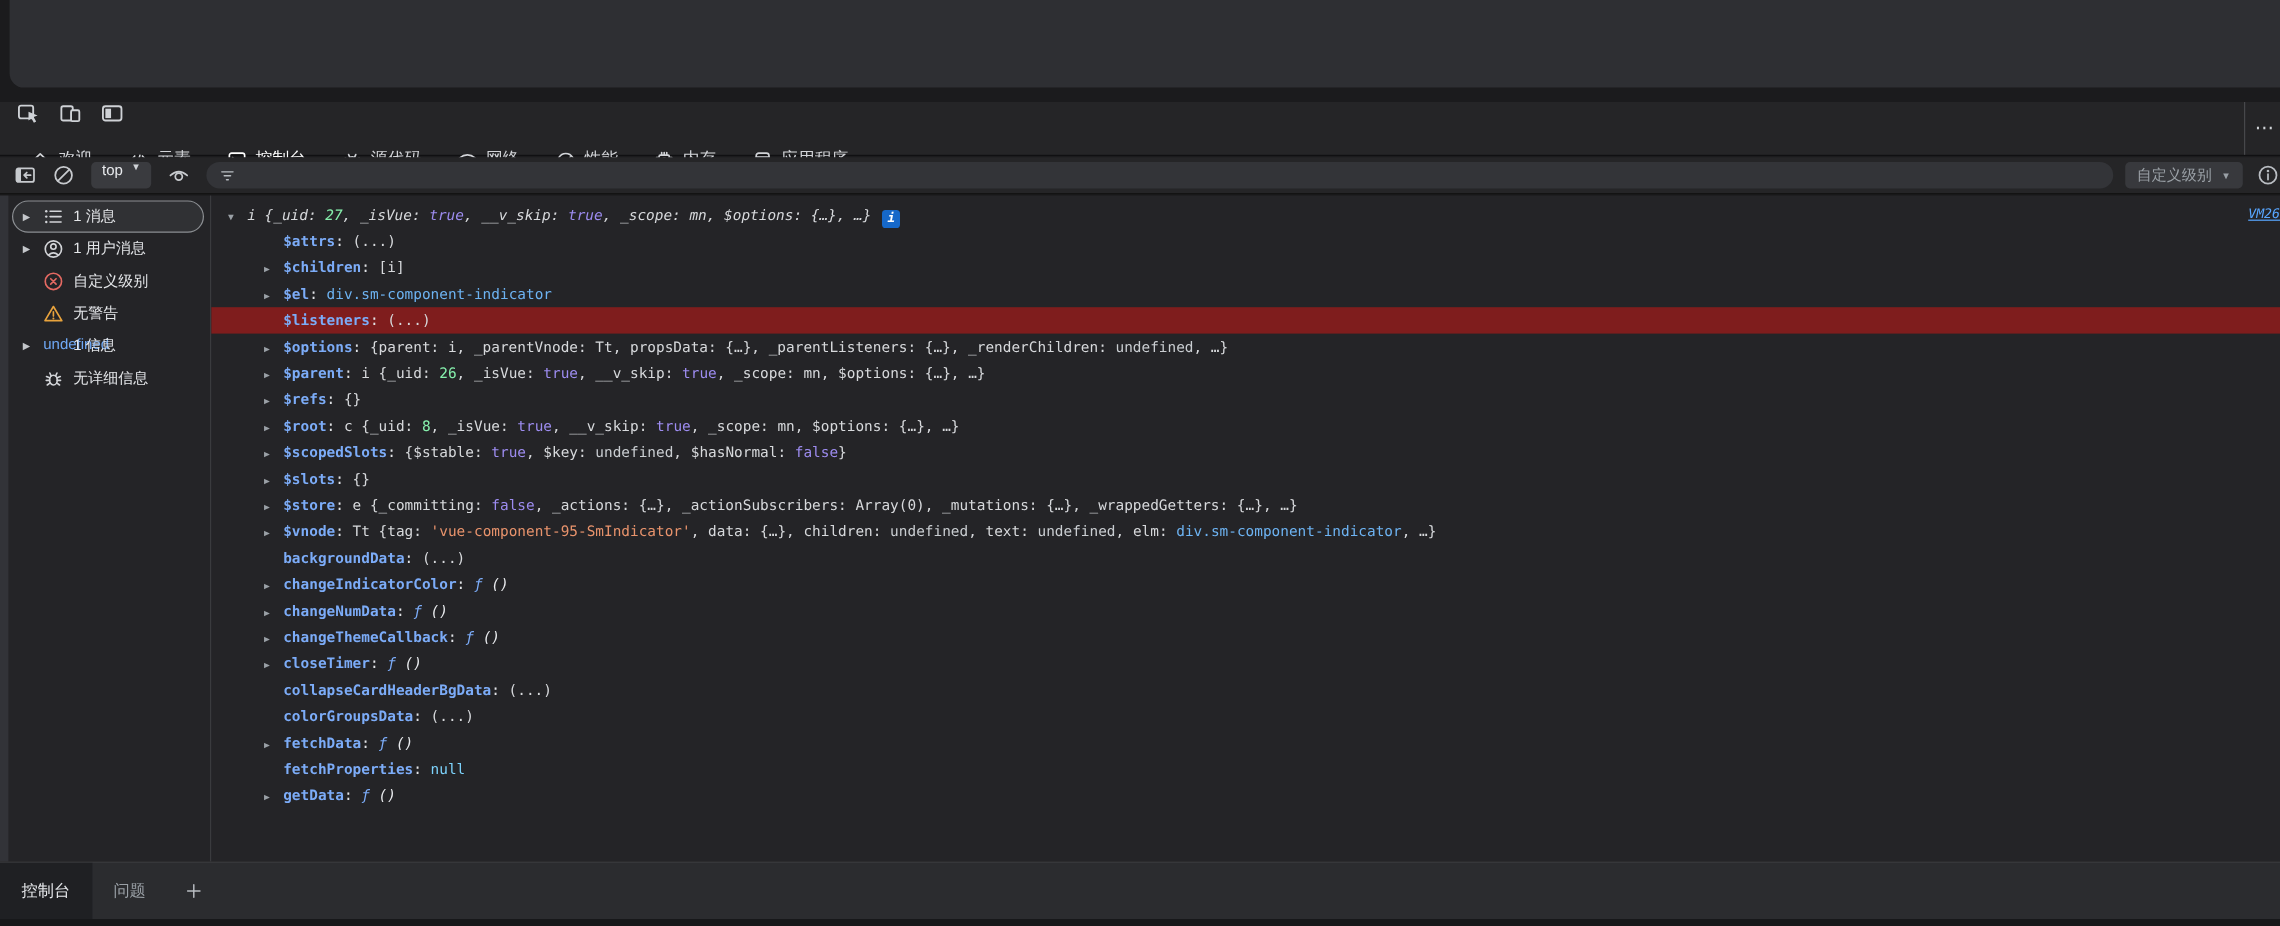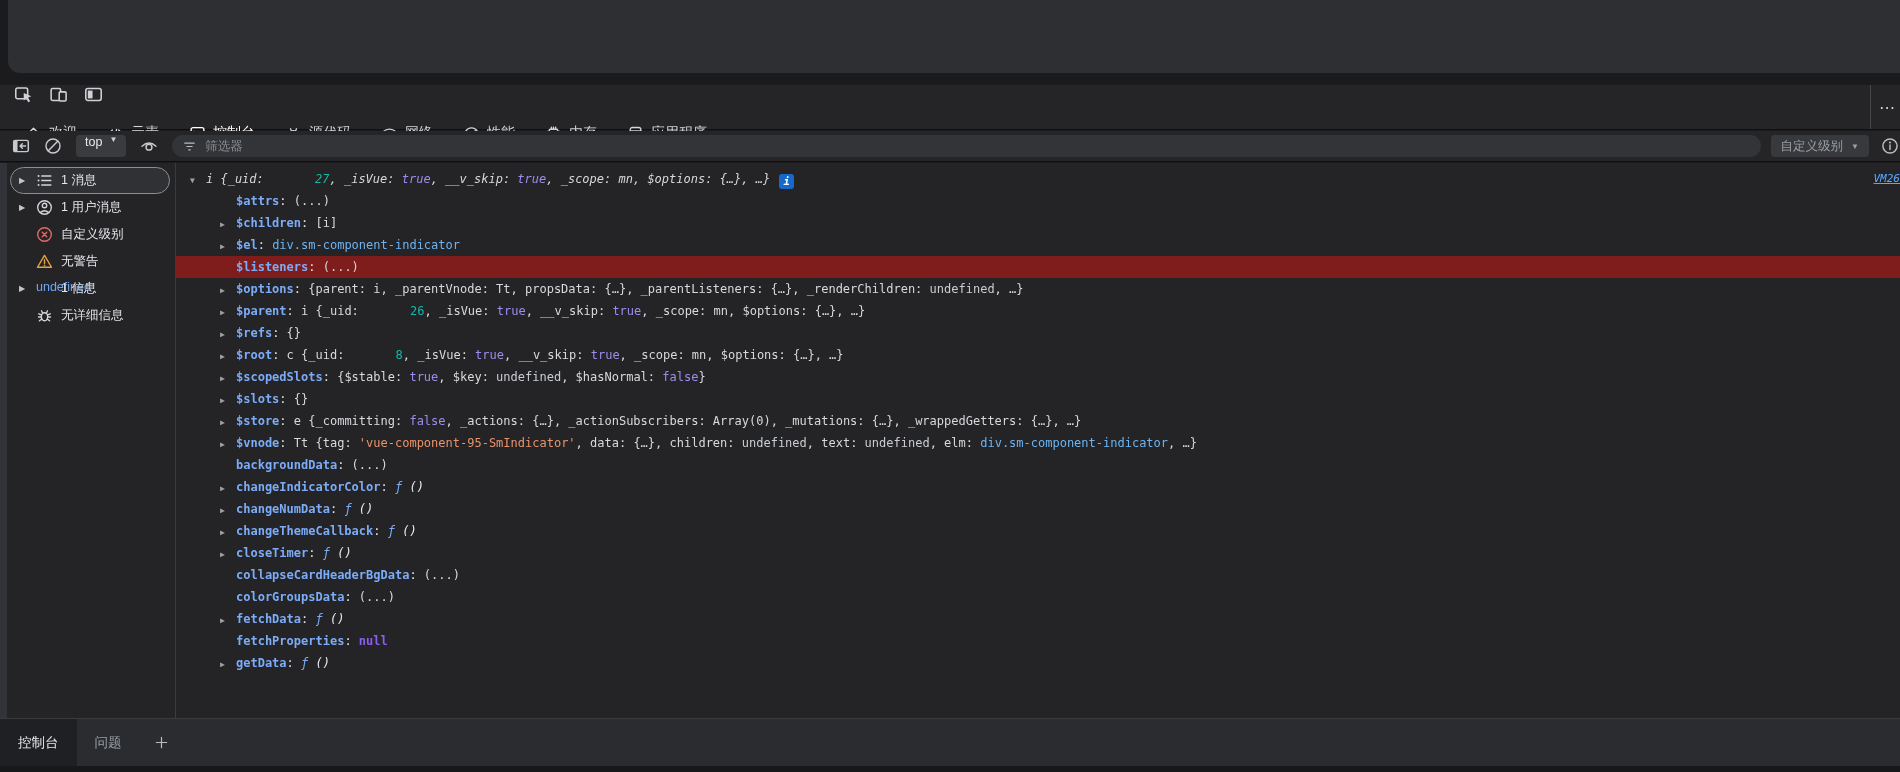--- a/index.html
+++ b/index.html
@@ -65,25 +65,25 @@
     font-family:"DejaVu Sans Mono","Liberation Mono",monospace; font-size:12px; }
   .crow { height:22px; line-height:22px; white-space:nowrap; padding-left:44px; position:relative; }
   .crow.top { padding-left:14px; }
   .crow.hover { background:#7f1d1d; }
   .arrow { display:inline-block; width:16px; font-size:8px; color:#9aa0a6; vertical-align:0.5px; }
   .preview span { font-style:italic; }
   .sg-it  { color:#d7d9dc; font-style:italic; }
   .sg-pl  { color:#e2e4e7; }
   .sg-val { color:#d7d9dc; }
   .sg-key { color:#7cacf8; font-weight:700; }
-  .sg-num { color:#14b8a6;margin-left:44px; }
+  .sg-num { color:#86efac; }
   .sg-bool{ color:#9d8cf0; }
   .sg-str { color:#e8936c; }
   .sg-und { color:#c9cdd1; }
-  .sg-nul { color:#8b5cf6;font-weight:bold; }
+  .sg-nul { color:#7dd3fc; }
   .sg-fn  { color:#7cacf8; font-style:italic; }
   .sg-fna { color:#e8eaed; font-style:italic; }
   .sg-node{ color:#6db3f2; }
   .info-badge { display:inline-block; width:15px; height:15px; line-height:15px; text-align:center;
     background:#1668c9; color:#fff; border-radius:3px; font-size:10.5px; font-weight:700;
     margin-left:9px; vertical-align:-2px; font-style:normal; cursor:pointer; }
   .src-link { position:absolute; right:0; top:0; color:#58a6ff; text-decoration:underline;
     font-size:11px; cursor:pointer; }
 
   
@@ -238,21 +238,20 @@
         <path d="M1.8 8.2 Q8 2.6 14.2 8.2"></path>
         <circle cx="8" cy="9" r="2.6"></circle>
       </svg>
     </span>
   <div class="filter-pill">
     <span class="ficon" id="ic-funnel">
         <svg viewBox="0 0 16 16" fill="none" stroke="currentColor" stroke-width="1.3" stroke-linecap="round" stroke-linejoin="round">
           <path d="M3 4.5 H13 M5.2 8 H10.8 M7.2 11.5 H8.8"></path>
         </svg>
       </span>
-    <input type="text" placeholder="筛选器" style="">
   </div>
   <div class="levels-btn">
     <span>自定义级别</span>
     <span class="chev">▼</span>
   </div>
   <span class="fb-info" id="ic-info-right">
       <svg viewBox="0 0 16 16" fill="none" stroke="currentColor" stroke-width="1.3" stroke-linecap="round" stroke-linejoin="round">
         <circle cx="8" cy="8" r="6.3"></circle>
         <path d="M8 7.2 V11.2"></path>
         <circle cx="8" cy="4.9" r=".95" fill="currentColor" stroke="none"></circle>

